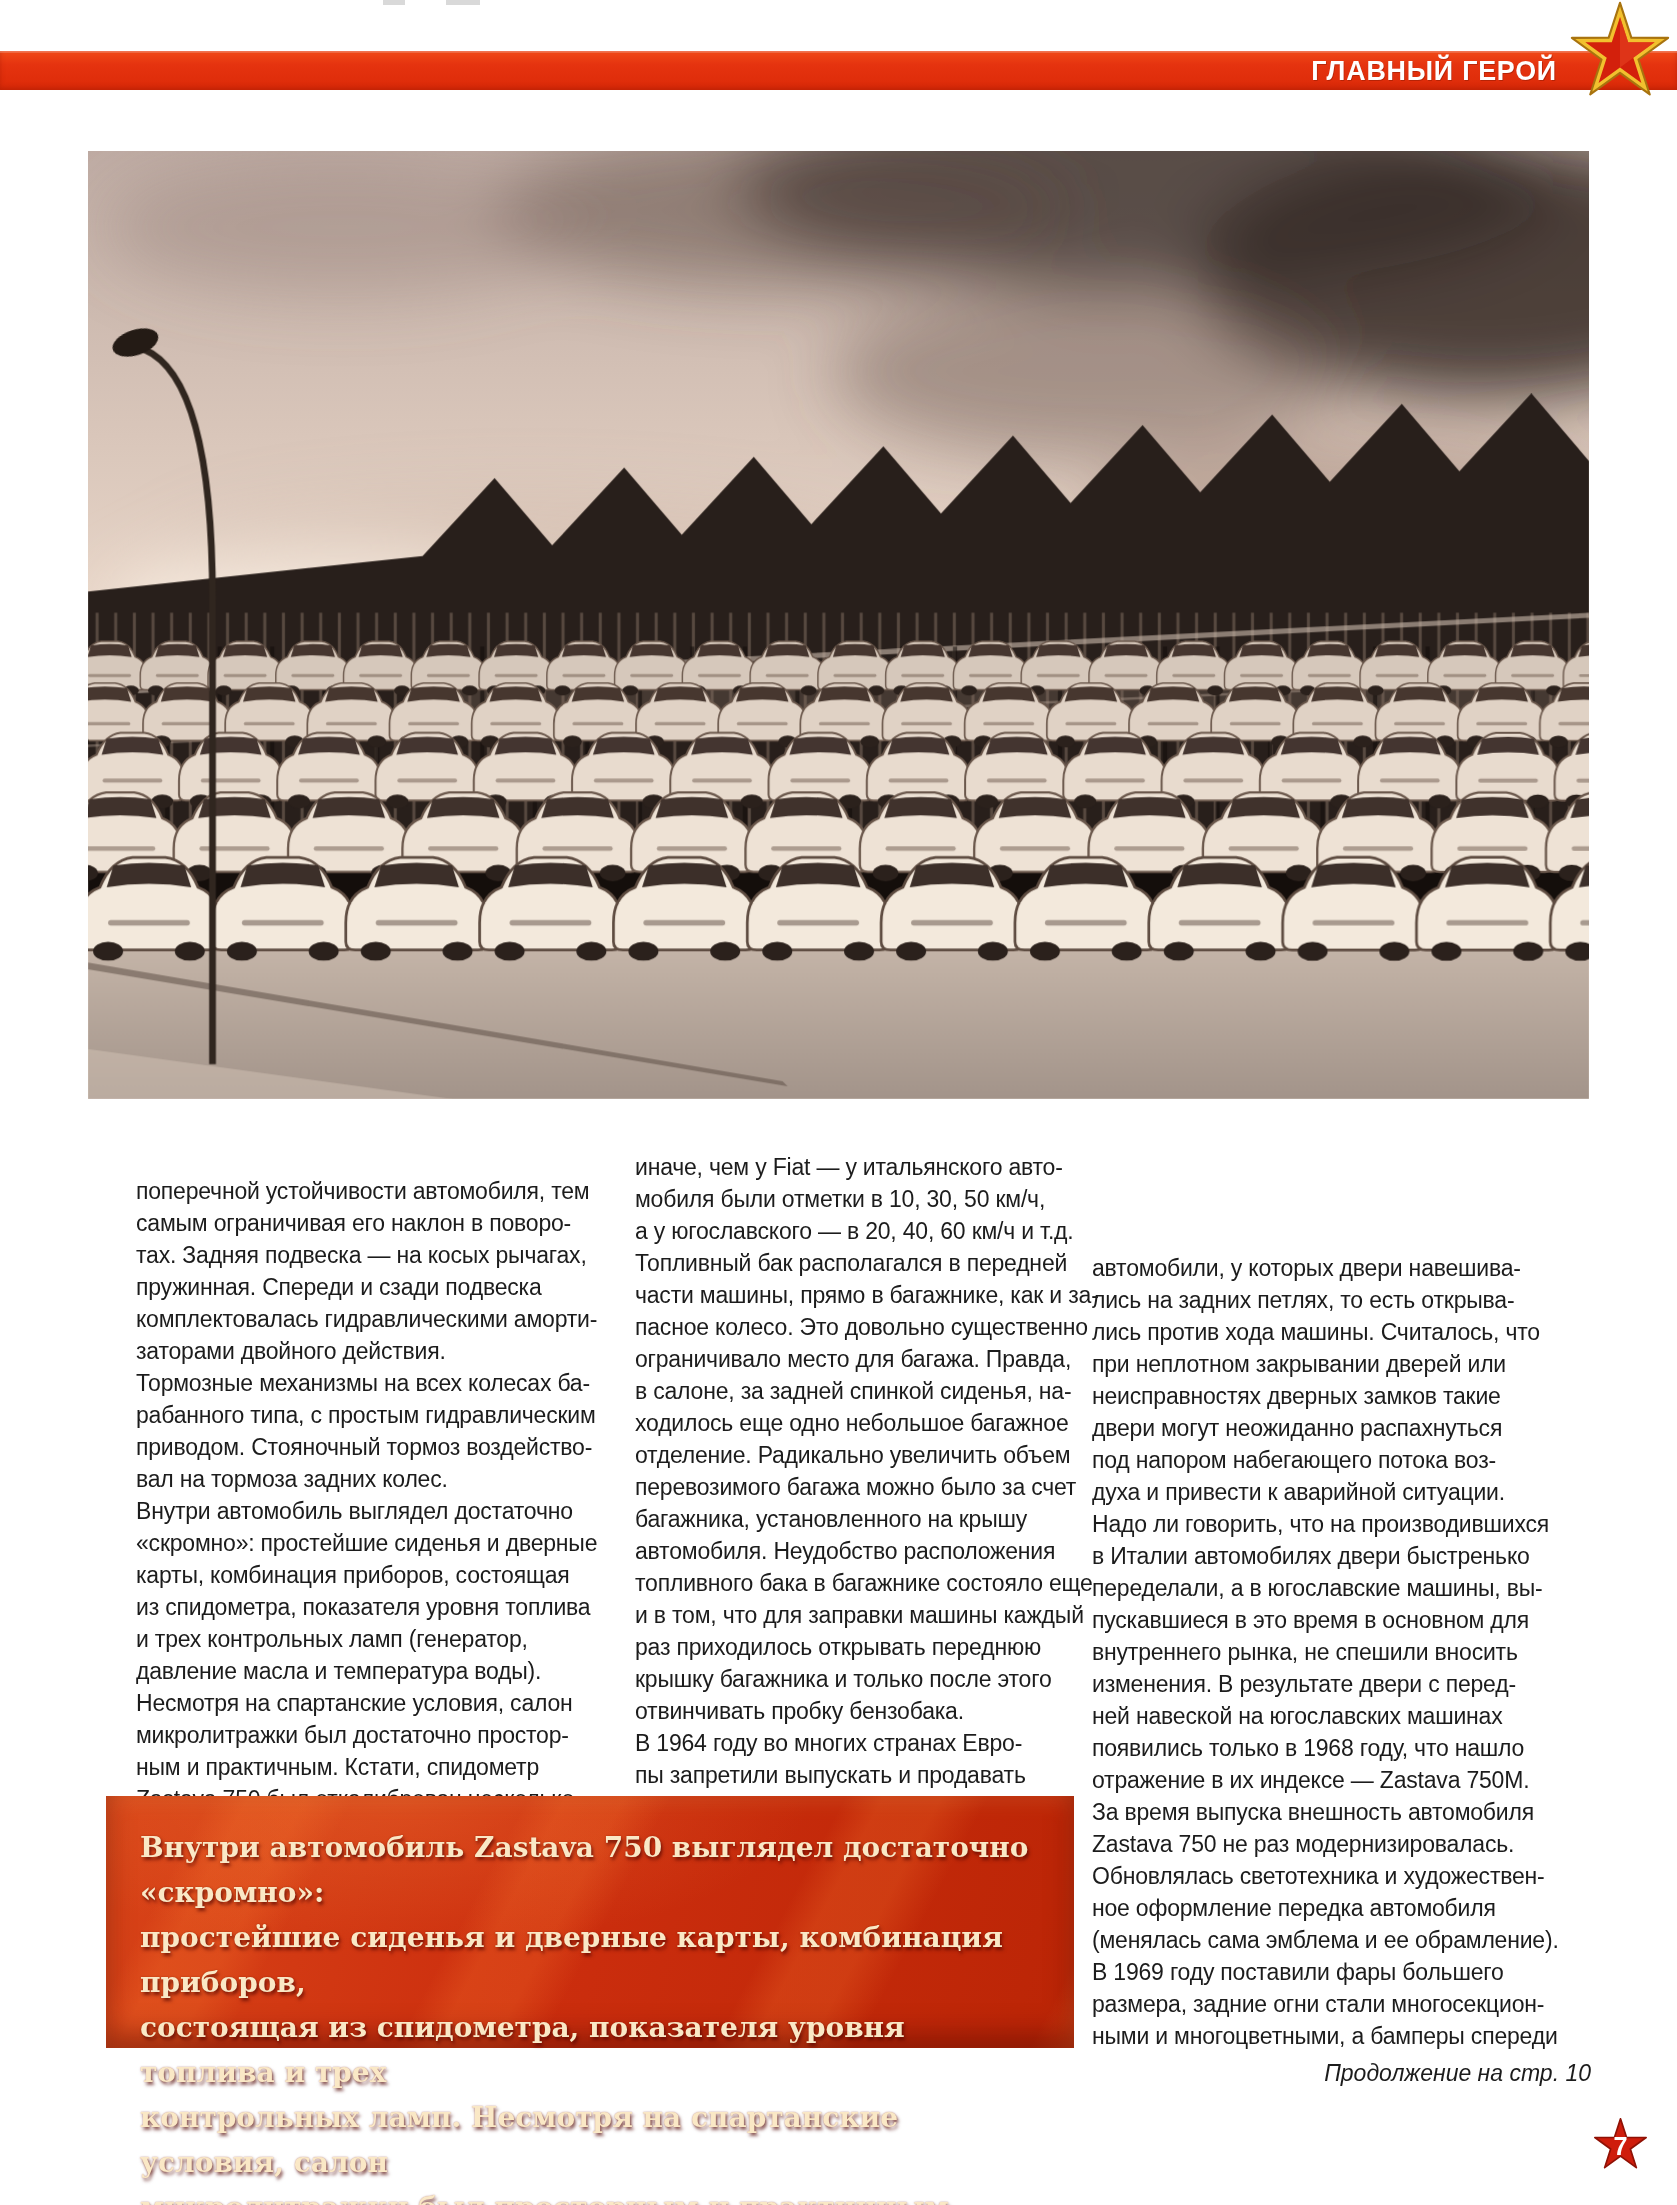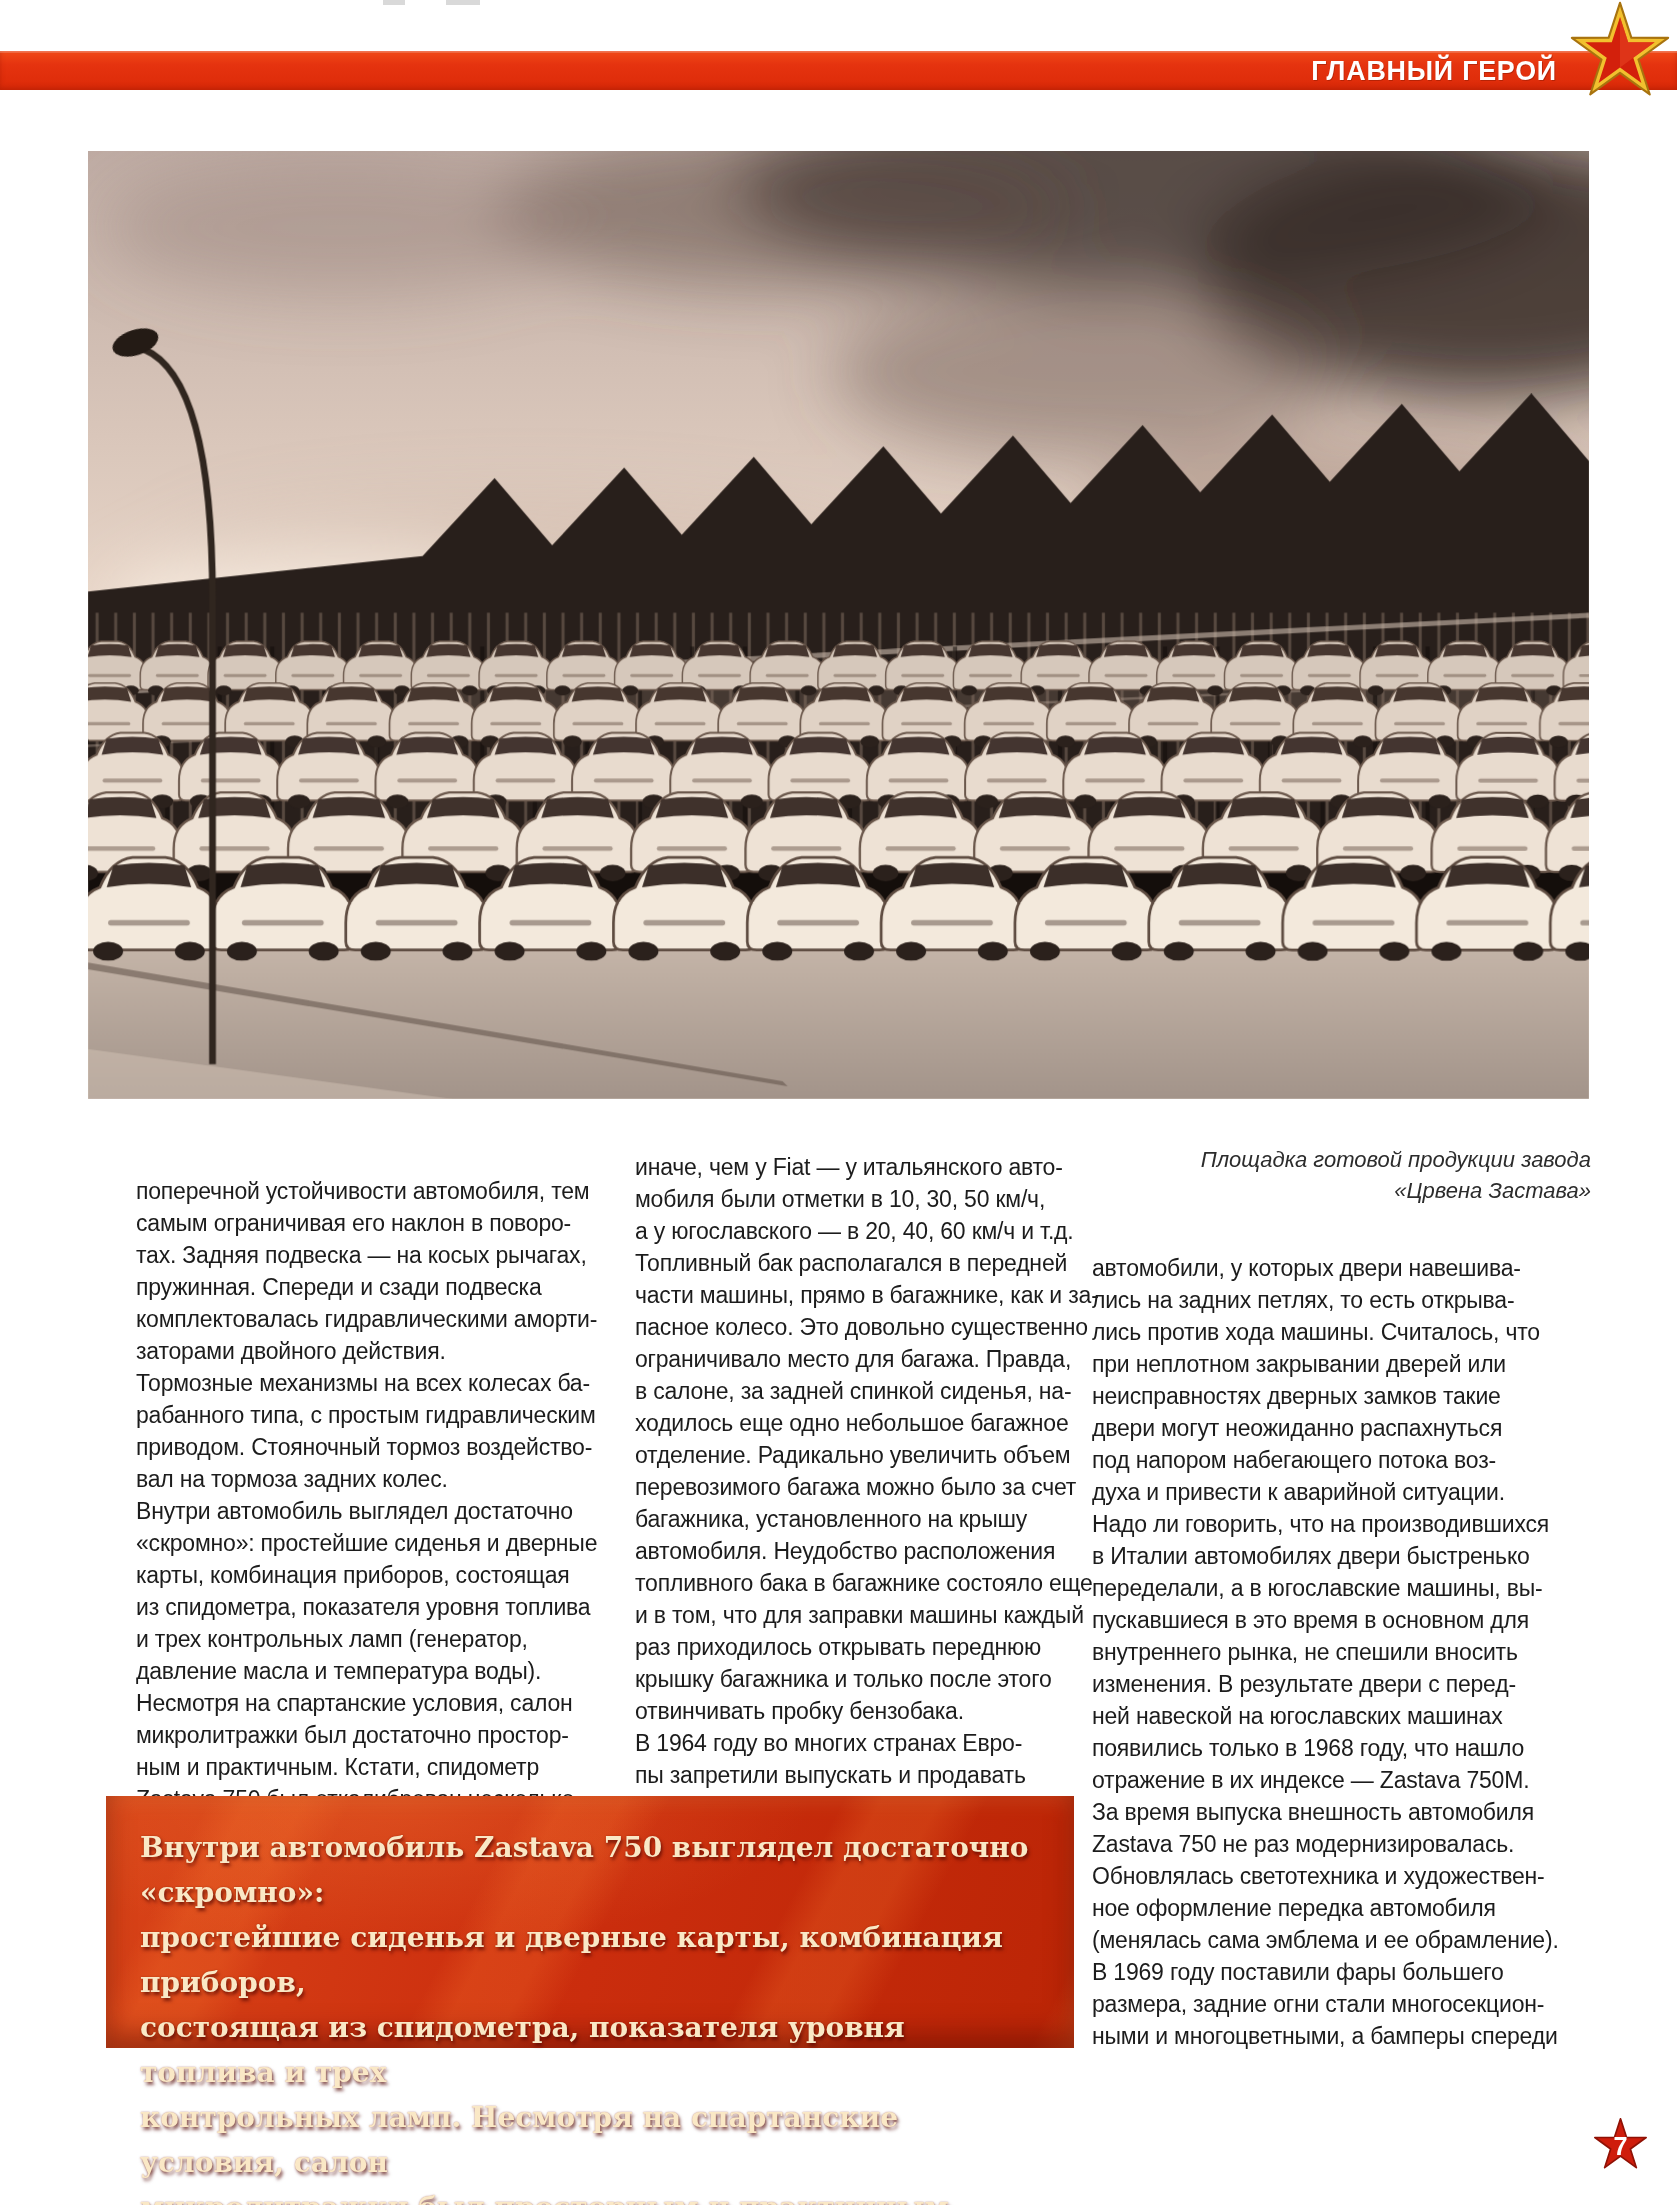--- a/index.html
+++ b/index.html
@@ -250,22 +250,20 @@
         </g>
       </g>
 
       <g>
         <path d="M147,1078 L147,530 Q147,268 66,234" fill="none" stroke="#30261f" stroke-width="8"></path>
         <ellipse cx="56" cy="226" rx="28" ry="15" fill="#241b15" transform="rotate(-18 56 226)"></ellipse>
       </g>
     </svg>
   </figure>
 
-  <div class="caption">Площадка готовой продукции завода
-«Црвена Застава»</div>
 
   <div class="col col1">поперечной устойчивости автомобиля, тем
 самым ограничивая его наклон в поворо-
 тах. Задняя подвеска — на косых рычагах,
 пружинная. Спереди и сзади подвеска
 комплектовалась гидравлическими аморти-
 заторами двойного действия.
 Тормозные механизмы на всех колесах ба-
 рабанного типа, с простым гидравлическим
 приводом. Стояночный тормоз воздейство-
@@ -318,20 +316,21 @@
 появились только в 1968 году, что нашло
 отражение в их индексе — Zastava 750M.
 За время выпуска внешность автомобиля
 Zastava 750 не раз модернизировалась.
 Обновлялась светотехника и художествен-
 ное оформление передка автомобиля
 (менялась сама эмблема и ее обрамление).
 В 1969 году поставили фары большего
 размера, задние огни стали многосекцион-
 ными и многоцветными, а бамперы спереди</div>
+  <div class="continuation">Продолжение на стр. 10</div>
 
   <div class="callout">
     <div class="callout-text">Внутри автомобиль Zastava 750 выглядел достаточно «скромно»:
 простейшие сиденья и дверные карты, комбинация приборов,
 состоящая из спидометра, показателя уровня топлива и трех
 контрольных ламп. Несмотря на спартанские условия, салон
 микролитражки был просторным и практичным.</div>
   </div>
 
   <svg class="page-star" viewBox="0 0 70 70">

